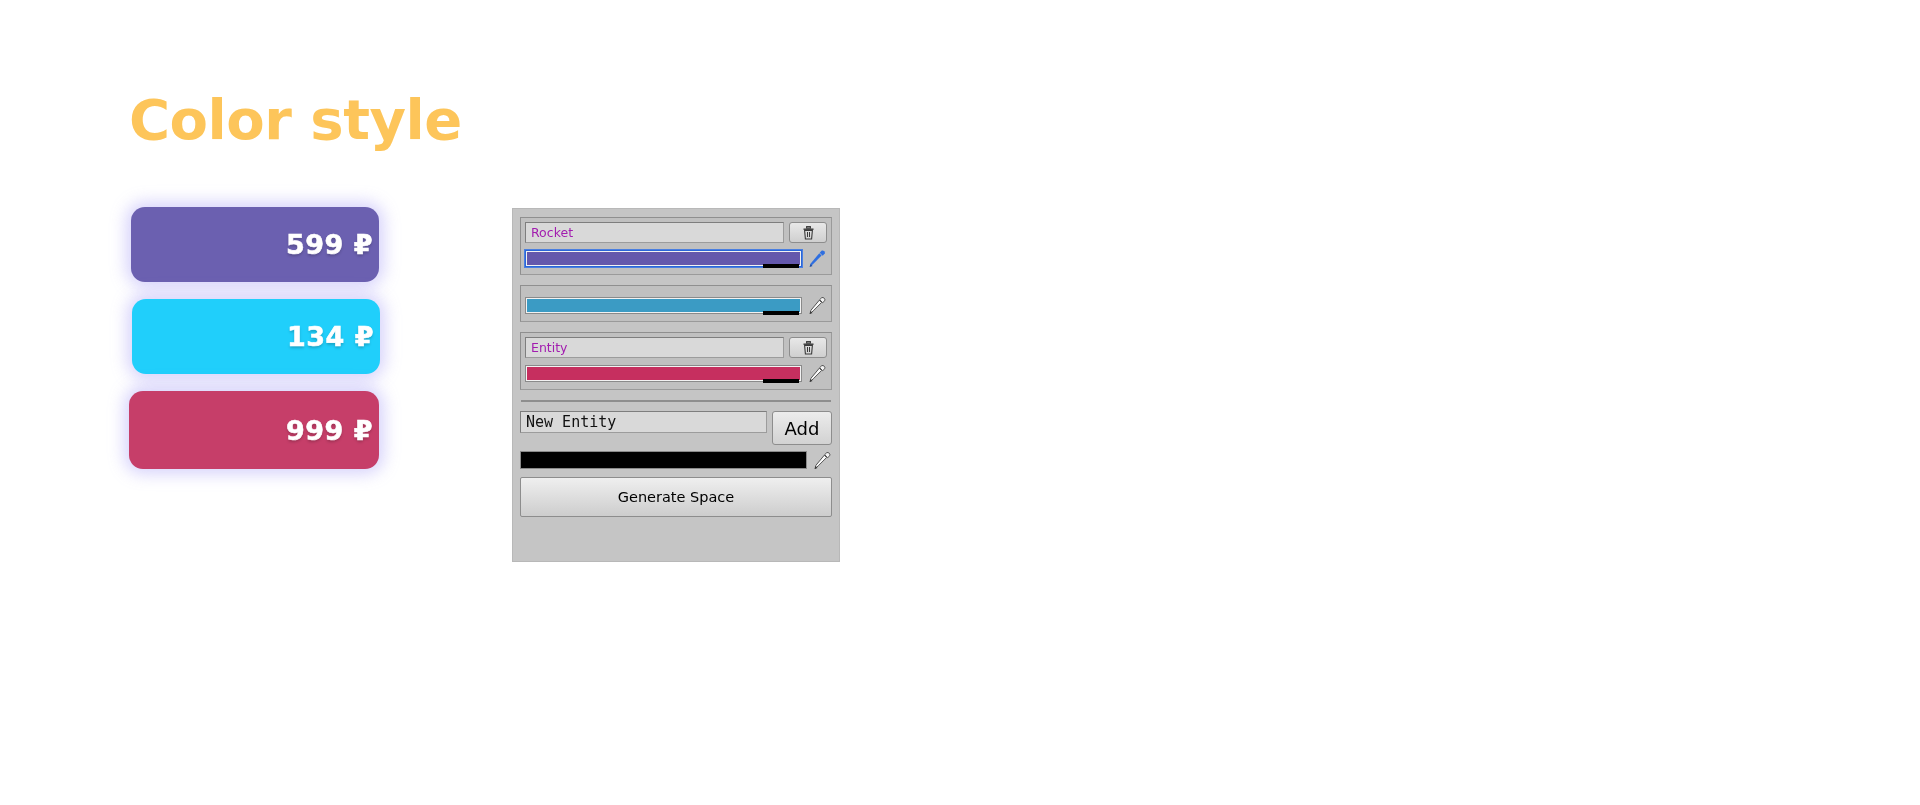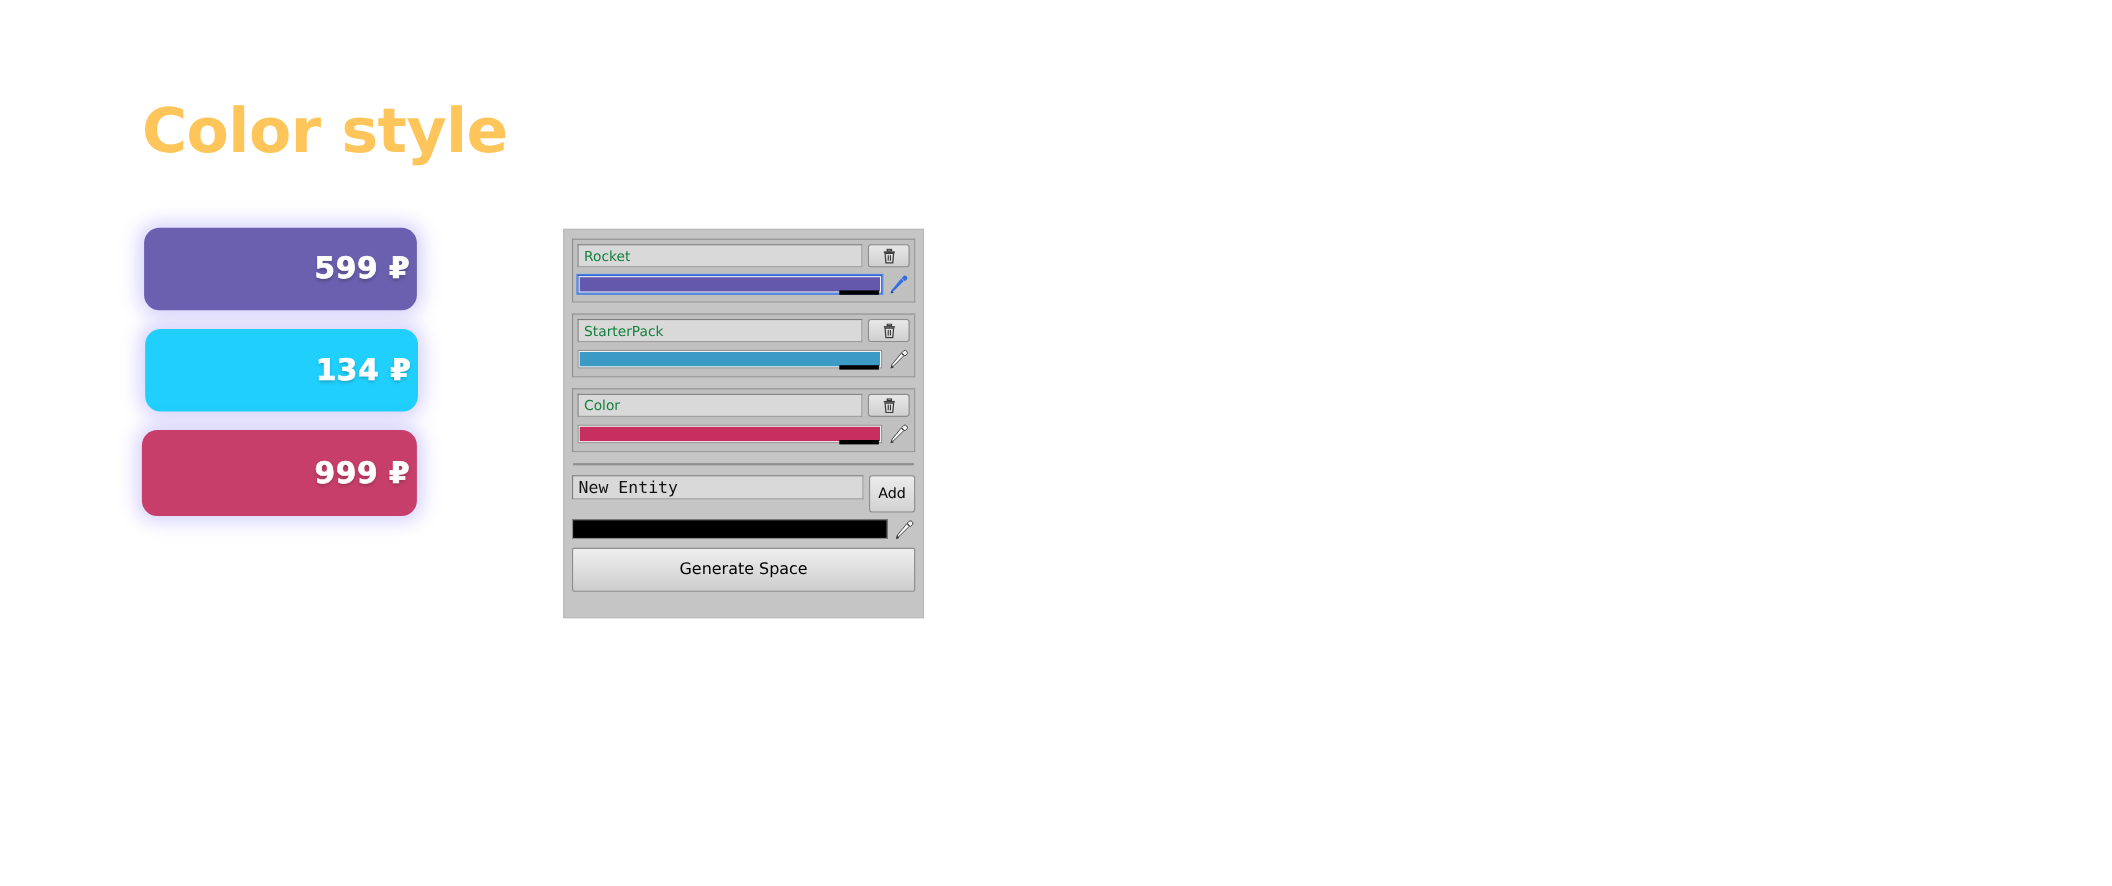--- a/index.html
+++ b/index.html
@@ -82,21 +82,21 @@
     height: 21px;
     background: #d9d9d9;
     border: 1px solid #9c9c9c;
     border-top-color: #7e7e7e;
     border-left-color: #7e7e7e;
     display: flex;
     align-items: center;
     padding: 0 5px;
     font-family: "DejaVu Sans", sans-serif;
     font-size: 12.5px;
-    color: #15803d;
+    color: #a21caf;
     overflow: hidden;
     white-space: nowrap;
   }
 
   .trash-btn {
     width: 38px;
     height: 21px;
     background: linear-gradient(#e8e8e8, #cfcfcf);
     border: 1px solid #8d8d8d;
     border-radius: 3px;
@@ -144,26 +144,26 @@
     border-left-color: #7e7e7e;
     display: flex;
     align-items: center;
     padding: 0 5px;
     font-family: "DejaVu Sans Mono", monospace;
     font-size: 15px;
     color: #111111;
     white-space: nowrap;
   }
   .add-btn {
-    width: 42px; height: 22px;
+    width: 60px; height: 22px;
     background: linear-gradient(#ececec, #d2d2d2);
     border: 1px solid #8d8d8d;
     border-radius: 3px;
     font-family: "DejaVu Sans", sans-serif;
-    font-size: 13px;
+    font-size: 18px;
     color: #000;
     cursor: pointer;
     padding: 16px;
     display: flex; align-items: center; justify-content: center;
   }
 
   .new-swatch-row { display: flex; align-items: center; gap: 3px; margin-top: 4px; }
   .new-swatch-well {
     flex: 1 1 auto;
     height: 18px;
@@ -233,50 +233,38 @@
         <svg width="19" height="19" viewBox="0 0 19 19">
           <path d="M14.8 1.6 a2.4 2.4 0 0 1 3.0 3.0 l-2.1 2.1 -3.0 -3.0 Z" fill="#2F6FE0"></path>
           <path d="M12.3 4.2 L14.6 6.5 L6.2 14.9 L3.2 17.5 L3.9 14.3 Z" fill="#2F6FE0"></path>
           <path d="M2.6 17.9 L3.4 14.9 L5.6 17.1 Z" fill="#1f4fa8"></path>
         </svg>
       </span>
     </div>
   </div>
 
   <div class="entity-row">
-    <div class="entity-top">
-      <div class="name-field">StarterPack</div>
-      <button class="trash-btn">
-        <svg width="13" height="14" viewBox="0 0 13 14">
-          <rect x="1.5" y="2.5" width="10" height="1.4" fill="#3a3a3a"></rect>
-          <rect x="4.6" y="0.6" width="3.8" height="1.5" fill="none" stroke="#3a3a3a" stroke-width="1.1"></rect>
-          <path d="M2.6 4.4 L3.4 13 L9.6 13 L10.4 4.4 Z" fill="none" stroke="#3a3a3a" stroke-width="1.1"></path>
-          <rect x="5" y="6" width="1" height="5" fill="#3a3a3a"></rect>
-          <rect x="7" y="6" width="1" height="5" fill="#3a3a3a"></rect>
-        </svg>
-      </button>
-    </div>
     <div class="entity-bottom">
       <div class="swatch-well" id="well1">
         <span class="swatch-fill" id="sw1" style="background: rgb(59, 155, 196);"></span>
         <span class="shadow-tab"></span>
       </div>
       <span class="eyedropper">
         <svg width="19" height="19" viewBox="0 0 19 19">
           <path d="M14.8 1.6 a2.4 2.4 0 0 1 3.0 3.0 l-2.1 2.1 -3.0 -3.0 Z" fill="#f2f2f2" stroke="#444" stroke-width="0.9"></path>
           <path d="M12.3 4.2 L14.6 6.5 L6.2 14.9 L3.2 17.5 L3.9 14.3 Z" fill="#fafafa" stroke="#444" stroke-width="0.9"></path>
           <path d="M2.6 17.9 L3.4 14.9 L5.6 17.1 Z" fill="#3a3a3a"></path>
         </svg>
       </span>
     </div>
   </div>
 
   <div class="entity-row">
     <div class="entity-top">
-      <div class="name-field">Color</div>
+      <div class="name-field">Entity</div>
       <button class="trash-btn">
         <svg width="13" height="14" viewBox="0 0 13 14">
           <rect x="1.5" y="2.5" width="10" height="1.4" fill="#3a3a3a"></rect>
           <rect x="4.6" y="0.6" width="3.8" height="1.5" fill="none" stroke="#3a3a3a" stroke-width="1.1"></rect>
           <path d="M2.6 4.4 L3.4 13 L9.6 13 L10.4 4.4 Z" fill="none" stroke="#3a3a3a" stroke-width="1.1"></path>
           <rect x="5" y="6" width="1" height="5" fill="#3a3a3a"></rect>
           <rect x="7" y="6" width="1" height="5" fill="#3a3a3a"></rect>
         </svg>
       </button>
     </div>

